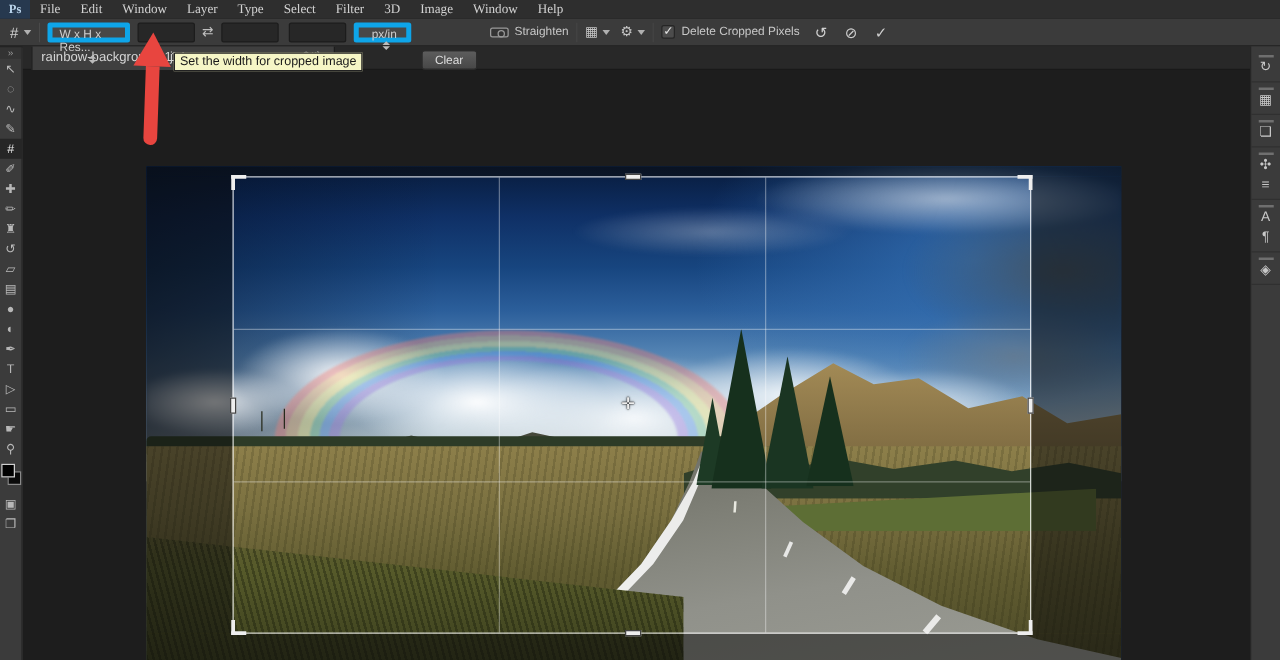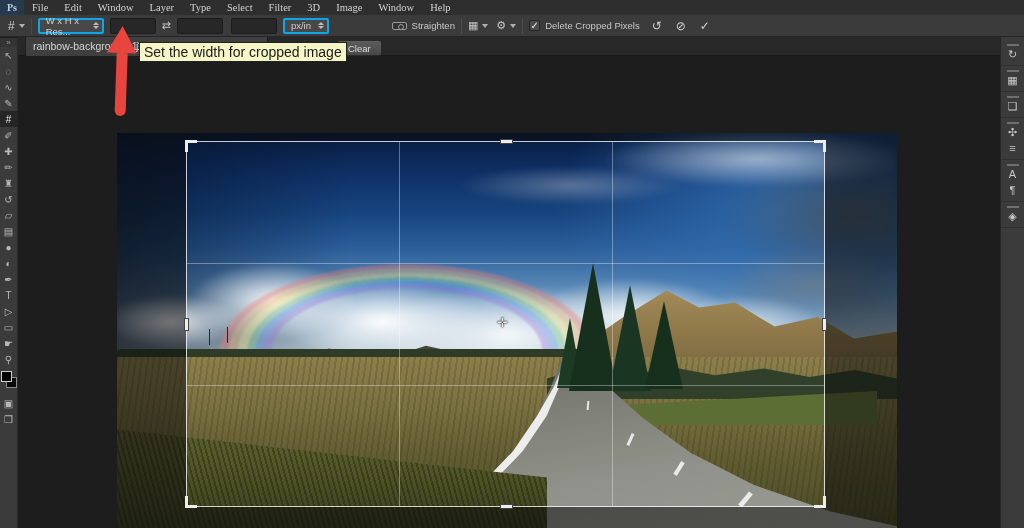--- a/index.html
+++ b/index.html
@@ -17,22 +17,22 @@
 
   
   .optionsbar { position:absolute; left:0; top:15px; width:1024px; height:22px;
     background:#3b3b3b; border-bottom:1px solid #262626; display:flex; align-items:center;
     z-index:29; color:#c8c8c8; }
   .ob-sep { width:1px; height:16px; background:#2c2c2c; border-right:1px solid #4a4a4a; margin:0 6px; }
   .crop-tool-ic { margin-left:8px; font-size:12px; color:#d0d0d0; }
   .dd-caret { width:0; height:0; border-left:3px solid transparent; border-right:3px solid transparent;
     border-top:4px solid #b0b0b0; margin-left:4px; }
   .combo { display:flex; align-items:center; justify-content:space-between;
-    background:#484848; border:2px solid #0ea5e9; border-radius:2px; height:16px;
-    font-size:9.5px; color:#cfcfcf; padding:0 3px 0 6px; }
+    background:#484848; border:4px solid #0ea5e9; border-radius:2px; height:16px;
+    font-size:9.5px; color:#cfcfcf; padding:0 3px 0 6px;flex-direction:column; }
   .combo-arrows { display:flex; flex-direction:column; gap:1px; margin-left:4px; }
   .combo-arrows i { display:block; width:0; height:0; border-left:3px solid transparent;
     border-right:3px solid transparent; }
   .combo-arrows i.up { border-bottom:3px solid #bbb; }
   .combo-arrows i.dn { border-top:3px solid #bbb; }
   .ob-input { width:46px; height:16px; background:#272727; border:1px solid #1c1c1c;
     border-radius:2px; color:#ddd; font-size:10px; padding:0 4px; outline:none; }
   .swap-ic { font-size:11px; color:#c0c0c0; margin:0 6px; }
   .btn { height:16px; background:linear-gradient(#5d5d5d,#474747); border:1px solid #2a2a2a;
     border-radius:3px; color:#ddd; font-size:9.5px; padding:0 10px; display:flex; align-items:center; }
@@ -52,21 +52,21 @@
   .doc-tab { position:absolute; left:7px; top:0; width:243px; height:19px; background:#3f3f3f;
     border-right:1px solid #1d1d1d; border-left:1px solid #1d1d1d; color:#d4d4d4; font-size:10.5px; }
   .doc-tab span { position:absolute; top:3px; white-space:nowrap; }
   .tab-t1 { left:7px; }
   .tab-t2 { left:110px; }
   .tab-t3 { left:216px; }
   .tab-close { position:absolute; left:233px; top:3px; color:#9a9a9a; font-size:11px; }
 
   
   .tooltip { position:absolute; left:139px; top:42px; background:#f6f6c6; border:1px solid #222;
-    color:#1a1a1a; font-size:14px; padding:1px 4px; z-index:60; white-space:nowrap; }
+    color:#1a1a1a; font-size:10px; padding:1px 4px; z-index:60; white-space:nowrap; }
 
   
   .red-arrow { position:absolute; left:105px; top:26px; width:32px; height:95px; z-index:70;
     transform:rotate(2deg); }
   .red-arrow .head { width:0; height:0; border-left:15px solid transparent;
     border-right:15px solid transparent; border-bottom:27px solid #e8453f; margin:0 auto; }
   .red-arrow .tail { width:11px; height:63px; background:#e8453f; margin:0 auto;
     border-radius:0 0 6px 6px; }
 
   

